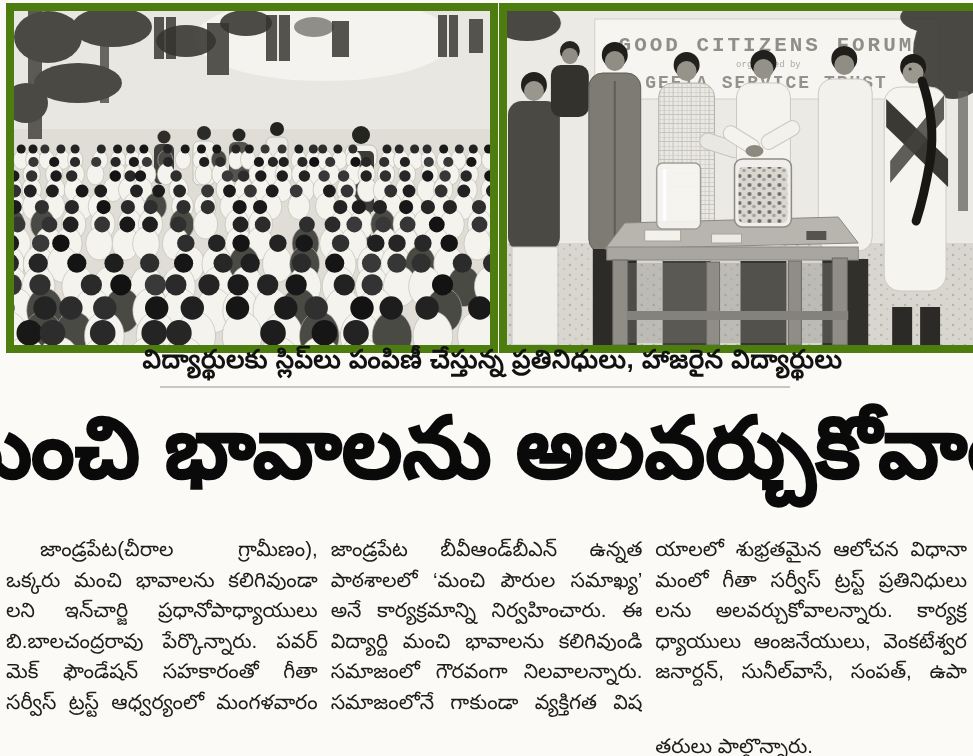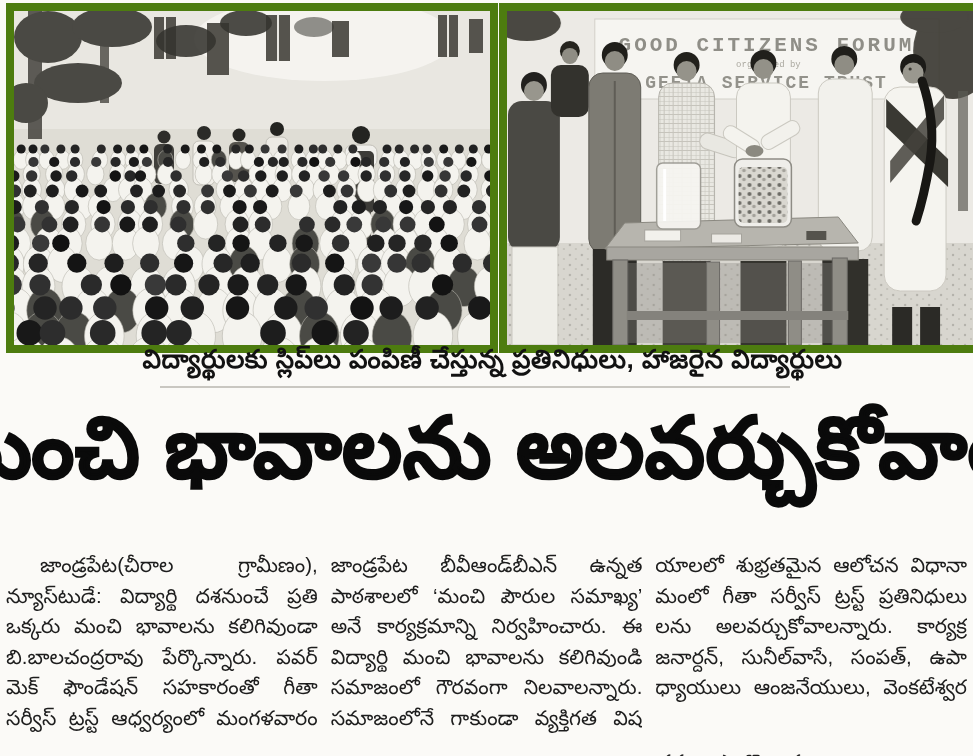--- a/index.html
+++ b/index.html
@@ -18,21 +18,21 @@
     letter-spacing:.5px;white-space:nowrap;
   }
   .caption-rule{position:absolute;top:386px;left:160px;width:630px;height:2px;background:#c9c7c1;}
   .headline{
     position:absolute;top:388px;left:0;width:100%;height:142px;
     display:flex;align-items:center;justify-content:center;
     font-size:84px;font-weight:900;color:#0a0a0a;
     -webkit-text-stroke:2px #0a0a0a;letter-spacing:1px;white-space:nowrap;
   }
   .body-cols{
-    position:absolute;top:550px;left:6px;width:961px;bottom:0;
+    position:absolute;top:534px;left:6px;width:961px;bottom:0;
     display:flex;gap:13px;
   }
   .col{flex:1;overflow:hidden;font-size:20.5px;line-height:30.5px;color:#1d1d1d;}
   .tl{ 
     text-align:justify;text-align-last:justify;text-justify:inter-word;
     white-space:nowrap;overflow:hidden;
   }
   .tl.indent{padding-left:34px;}
   .tl.short{text-align-last:left;margin-top:44px;}
 </style>
@@ -583,37 +583,37 @@
   </div>
 
   <div class="caption">విద్యార్థులకు స్లిప్‌లు పంపిణీ చేస్తున్న ప్రతినిధులు, హాజరైన విద్యార్థులు</div>
   <div class="caption-rule"></div>
 
   <div class="headline">మంచి భావాలను అలవర్చుకోవాలి</div>
 
   <div class="body-cols">
     <div class="col">
       <div class="tl indent">జాండ్రపేట(చీరాల గ్రామీణం),</div>
-      <div class="tl">న్యూస్‌టుడే: విద్యార్థి దశనుంచే ప్రతి</div>
       <div class="tl">ఒక్కరు మంచి భావాలను కలిగివుండా</div>
+      <div class="tl">లని ఇన్‌చార్జి ప్రధానోపాధ్యాయులు</div>
       <div class="tl">బి.బాలచంద్రరావు పేర్కొన్నారు. పవర్</div>
       <div class="tl">మెక్ ఫౌండేషన్ సహకారంతో గీతా</div>
       <div class="tl">సర్వీస్ ట్రస్ట్ ఆధ్వర్యంలో మంగళవారం</div>
     </div>
     <div class="col">
       <div class="tl">జాండ్రపేట బీవీఆండ్‌బీఎన్ ఉన్నత</div>
       <div class="tl">పాఠశాలలో ‘మంచి పౌరుల సమాఖ్య’</div>
       <div class="tl">అనే కార్యక్రమాన్ని నిర్వహించారు. ఈ</div>
       <div class="tl">విద్యార్థి మంచి భావాలను కలిగివుండి</div>
       <div class="tl">సమాజంలో గౌరవంగా నిలవాలన్నారు.</div>
       <div class="tl">సమాజంలోనే గాకుండా వ్యక్తిగత విష</div>
     </div>
     <div class="col">
       <div class="tl">యాలలో శుభ్రతమైన ఆలోచన విధానా</div>
       <div class="tl">మంలో గీతా సర్వీస్ ట్రస్ట్ ప్రతినిధులు</div>
       <div class="tl">లను అలవర్చుకోవాలన్నారు. కార్యక్ర</div>
+      <div class="tl">ధ్యాయులు ఆంజనేయులు, వెంకటేశ్వర</div>
       <div class="tl">జనార్దన్, సునీల్‌వాసే, సంపత్, ఉపా</div>
-      <div class="tl">ధ్యాయులు ఆంజనేయులు, వెంకటేశ్వర</div>
       <div class="tl short">తరులు పాల్గొన్నారు.</div>
     </div>
   </div>
 
 </div>
 
 </body></html>

